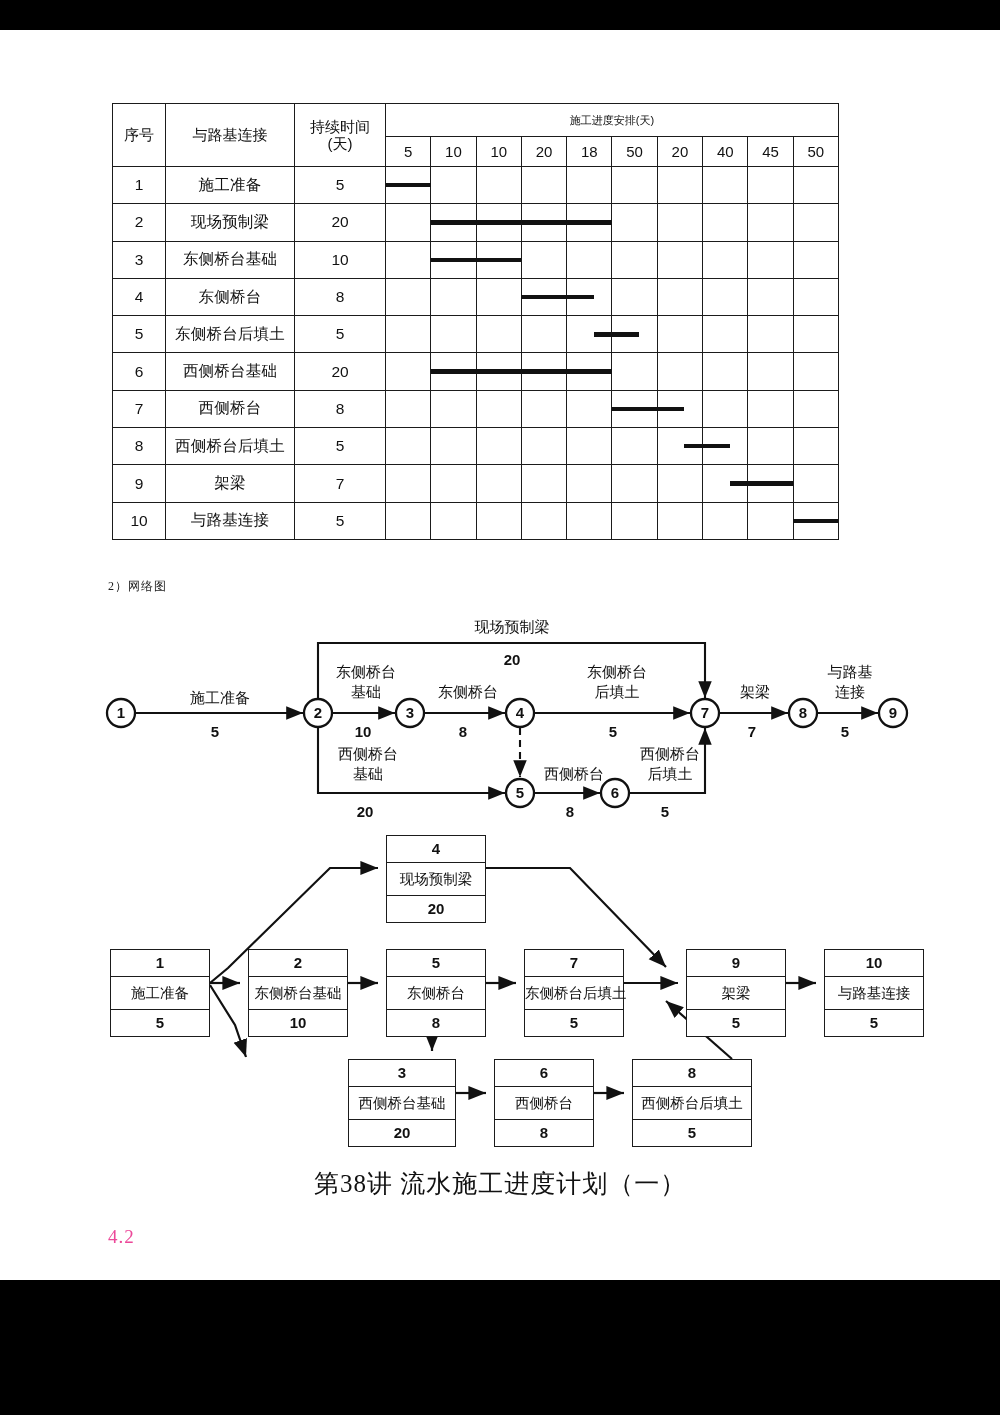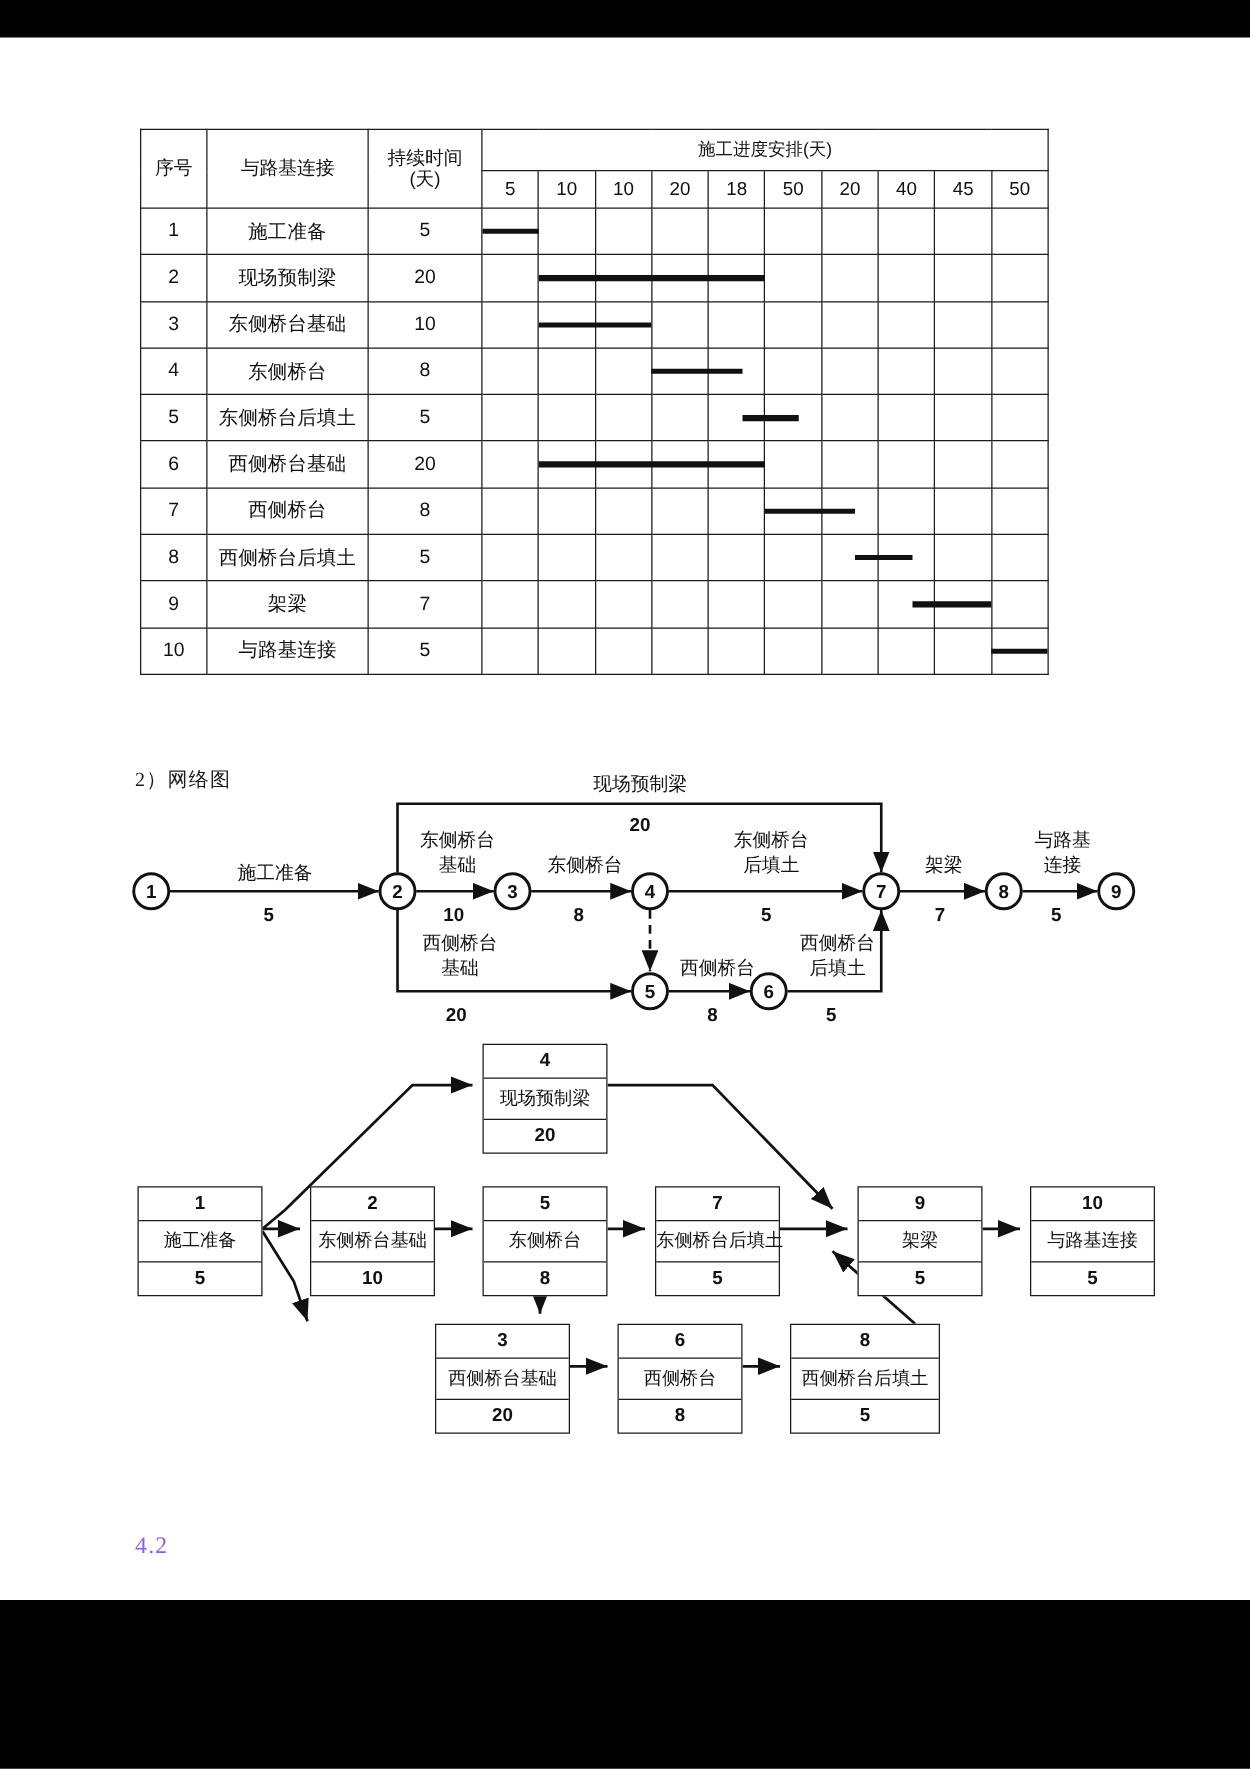--- a/index.html
+++ b/index.html
@@ -21,45 +21,45 @@
   table.gantt td,table.gantt th{
     border:1.6px solid #1b1b1b;
     text-align:center;vertical-align:middle;
     padding:0;font-weight:400;
   }
   .c-no{width:52px;}
   .c-name{width:128px;}
   .c-dur{width:90px;}
   .c-day{width:45.6px;}
   .hdr-tall{height:61px;line-height:1.15;font-size:15px;}
-  .hdr-span{height:32px;font-size:14px;}
+  .hdr-span{height:32px;font-size:11px;}
   .hdr-day{height:29px;font-size:15px;}
   .rowcell{height:36.3px;font-size:15.5px;}
   .namecell{font-size:15.5px;letter-spacing:.2px;}
   .daycell{position:relative;}
   
   .barlayer{position:absolute;left:0;top:0;width:456px;height:363px;pointer-events:none;}
   .bar{position:absolute;height:4.4px;background:#111;}
   
   #sec2{position:absolute;left:108px;top:548px;font-family:"Liberation Serif","DejaVu Serif",serif;
-    font-size:16px;color:#1b1b1b;letter-spacing:1px;margin-top:36px;}
+    font-size:12px;color:#1b1b1b;letter-spacing:1px;}
   
   #aoa{position:absolute;left:100px;top:575px;width:800px;height:220px;}
   
   #aon{position:absolute;left:100px;top:795px;width:820px;height:330px;}
   .nodebox{position:absolute;border:1.7px solid #1b1b1b;background:#fff;
     width:100px;box-sizing:border-box;font-size:14px;color:#111;}
   .nodebox .nb-id{height:26px;line-height:26px;text-align:center;border-bottom:1.7px solid #1b1b1b;font-weight:700;font-size:15px;}
   .nodebox .nb-name{height:32px;line-height:32px;text-align:center;border-bottom:1.7px solid #1b1b1b;white-space:nowrap;font-size:14.5px;}
   .nodebox .nb-dur{height:26px;line-height:26px;text-align:center;font-weight:700;font-size:15px;}
   
   #caption{position:absolute;left:0;top:1137px;width:1000px;text-align:center;
     font-family:"Liberation Serif","DejaVu Serif",serif;font-size:25px;color:#111;letter-spacing:1px;}
   #footer42{position:absolute;left:108px;top:1196px;
-    font-family:"Liberation Serif","DejaVu Serif",serif;font-size:19px;color:#8b5cf6;letter-spacing:1px;}
+    font-family:"Liberation Serif","DejaVu Serif",serif;font-size:19px;color:#ec4899;letter-spacing:1px;}
   svg{display:block;overflow:visible;}
   text{font-family:"Liberation Sans","DejaVu Sans",sans-serif;fill:#111;}
 </style>
 </head>
 <body>
 
 <div id="page">
 
   <div id="gantt-wrap">
     <table class="gantt">
@@ -432,15 +432,16 @@
           <div class="nb-dur">5</div>
         </div>
         <div class="nodebox" style="left: 724px; top: 124px; width: 100px;">
           <div class="nb-id">10</div>
           <div class="nb-name">与路基连接</div>
           <div class="nb-dur">5</div>
         </div>
       </div>
   </div>
 
+  <div id="caption">第38讲 流水施工进度计划（一）</div>
   <div id="footer42">4.2</div>
 
 </div>
 
 </body></html>

